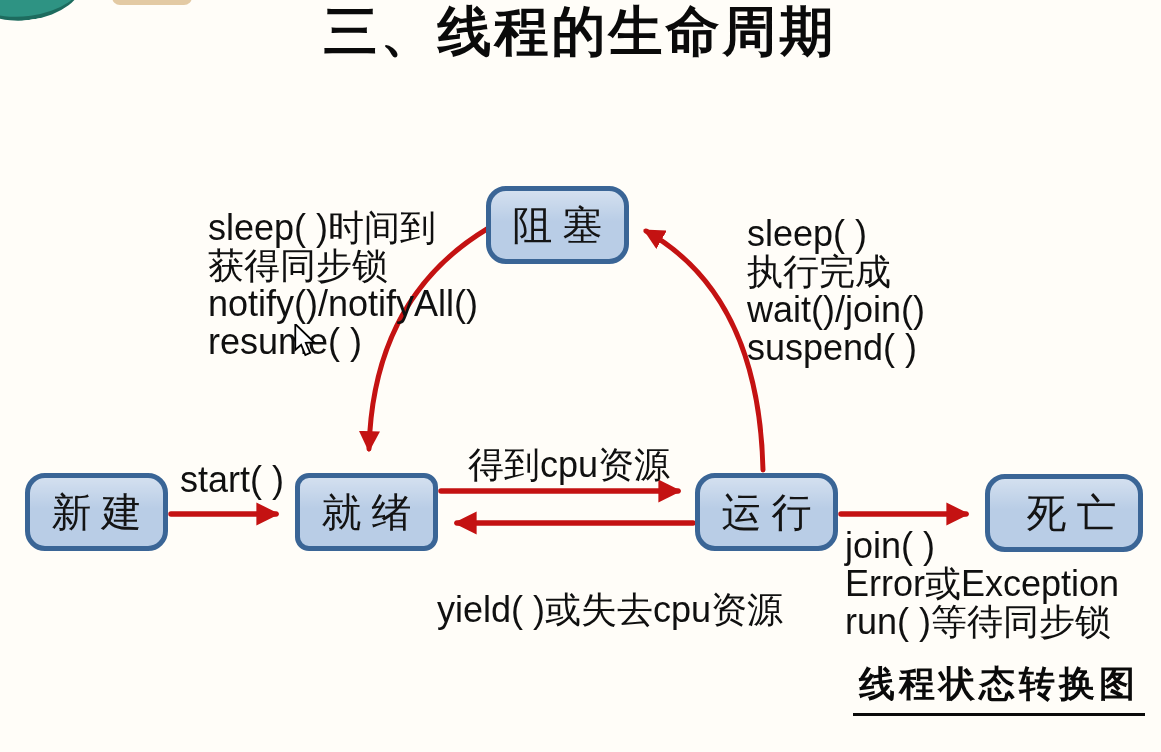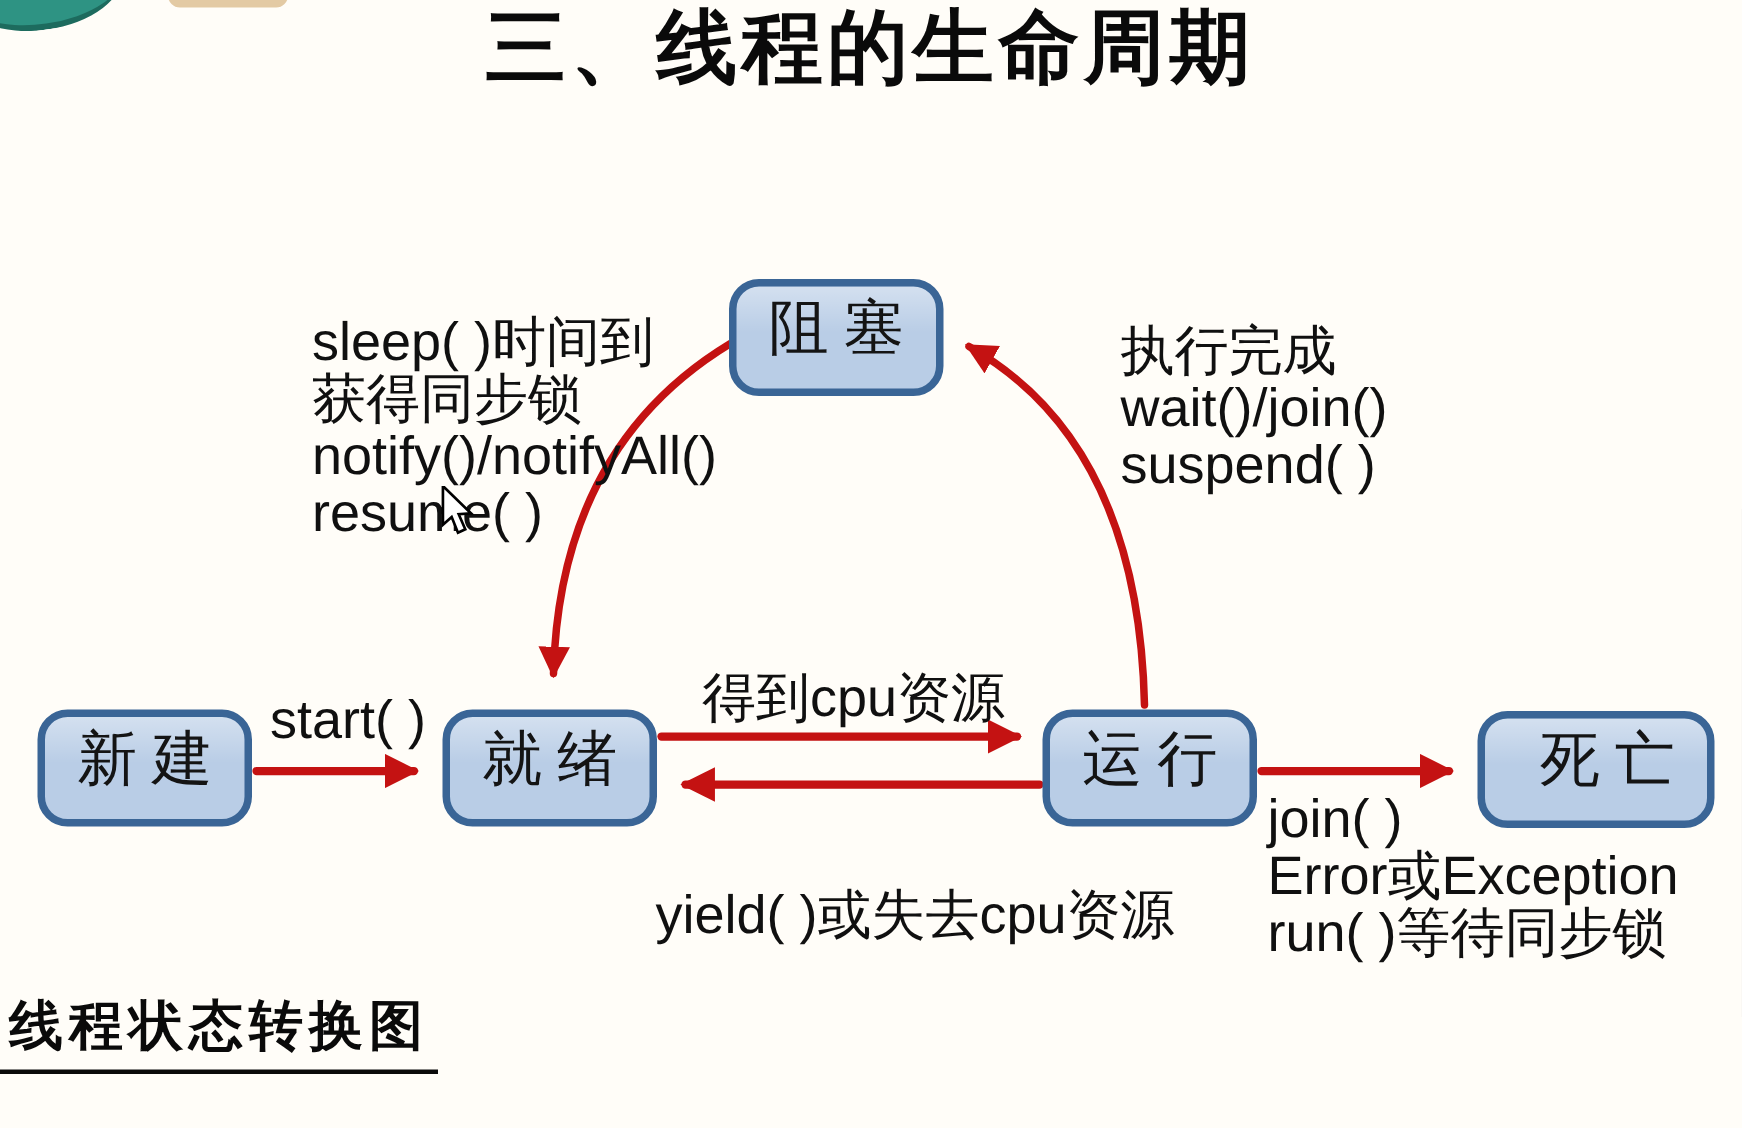--- a/index.html
+++ b/index.html
@@ -40,44 +40,44 @@
     letter-spacing:3px;
   }
   
   .state-box{
     position:absolute;
     width:133px;height:68px;
     background:var(--box-fill,#b9cde6);
     background-image:linear-gradient(180deg, rgba(255,255,255,.38), rgba(255,255,255,0) 45%);
     border:5px solid var(--box-border,#3a6596);
     border-radius:20px;
-    display:flex;align-items:flex-start;justify-content:center;
+    display:flex;align-items:center;justify-content:center;
     font-family:"Liberation Serif","DejaVu Serif",serif;
     font-size:40px;color:#141414;
     white-space:nowrap;
   }
   .box-new{left:25px;top:473px;}
-  .box-ready{left:295px;top:473px;}
+  .box-ready{left:295px;top:473px;border-radius:14px;}
   .box-running{left:695px;top:473px;}
   .box-dead{left:985px;top:474px;padding-left:15px;}
   .box-blocked{left:486px;top:186px;}
   
   .lbl{
     position:absolute;color:#101010;
     font-size:36px;line-height:38px;white-space:nowrap;
   }
   .lbl-left-block{left:208px;top:209px;}
   .lbl-right-block{left:747px;top:215px;}
   .lbl-start{left:180px;top:461px;}
   .lbl-getcpu{left:468px;top:446px;}
   .lbl-yield{left:437px;top:551px;margin-top:40px;}
   .lbl-stop-block{left:845px;top:527px;line-height:38px;}
   .caption{
     position:absolute;left:0;right:16px;top:660px;
-    text-align:left;
+    text-align:right;
   }
   .caption-inner{
     display:inline-block;
     font-family:"Liberation Serif","DejaVu Serif",serif;
     font-weight:bold;font-size:36px;color:#0a0a0a;
     letter-spacing:4px;
     border-bottom:3px solid #0a0a0a;
     padding:0 6px 4px 6px;
   }
   
@@ -131,20 +131,21 @@
   </div>
 
   <div class="lbl lbl-left-block">
     <div>sleep( )时间到</div>
     <div>获得同步锁</div>
     <div>notify()/notifyAll()</div>
     <div>resume( )</div>
   </div>
 
   <div class="lbl lbl-right-block">
+    <div>sleep( )</div>
     <div>执行完成</div>
     <div>wait()/join()</div>
     <div>suspend( )</div>
   </div>
 
   <div class="lbl lbl-start">start( )</div>
   <div class="lbl lbl-getcpu">得到cpu资源</div>
   <div class="lbl lbl-yield">yield( )或失去cpu资源</div>
 
   <div class="lbl lbl-stop-block">

